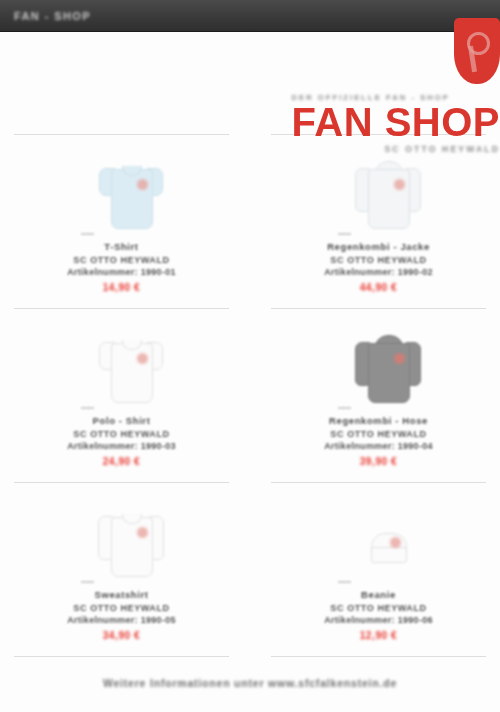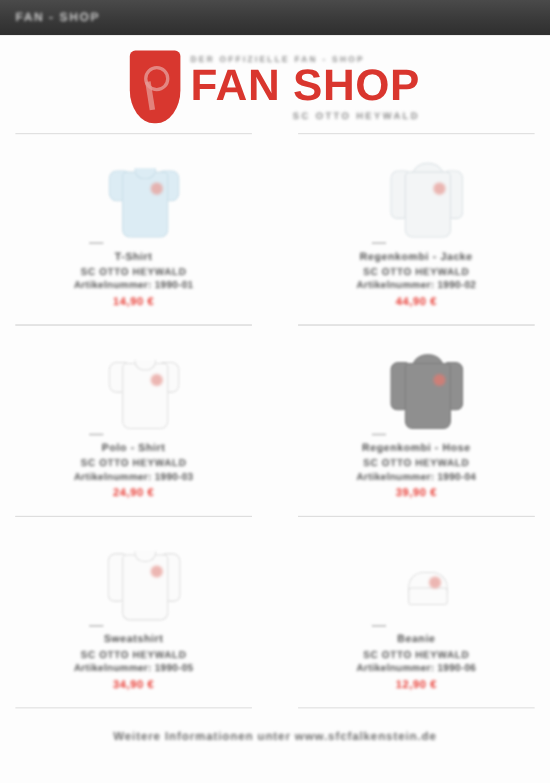--- a/index.html
+++ b/index.html
@@ -49,27 +49,28 @@
   .page {
     position: absolute;
     top: 32px; left: 0; right: 0; bottom: 0;
     background: #fdfdfd;
     padding: 0;
     box-sizing: border-box;
   }
 
   
   .header {
-    height: 90px;
+    height: 103px;
     display: flex;
-    align-items: center;
+    align-items: flex-end;
     justify-content: center;
     gap: 9px;
     padding-top: 4px;
     box-sizing: border-box;
+    flex-direction: column;
   }
   .crest {
     width: 46px;
     height: 66px;
     position: relative;
     flex: 0 0 auto;
     filter: blur(0.55px);
   }
   .crest-shape {
     width: 46px;

